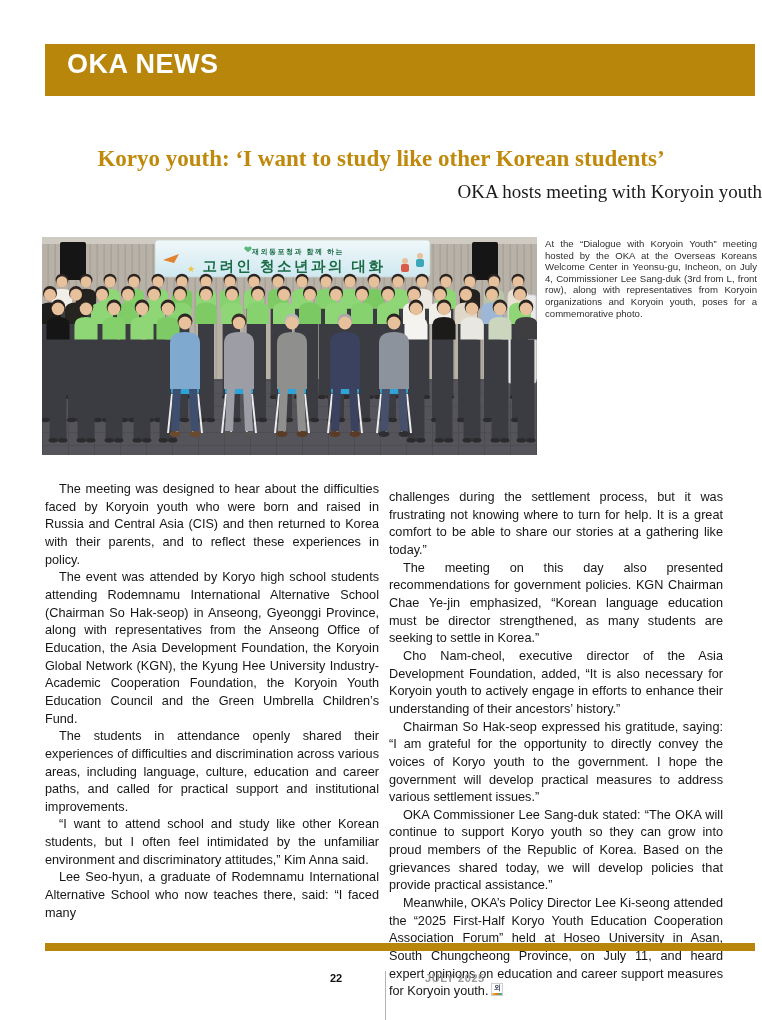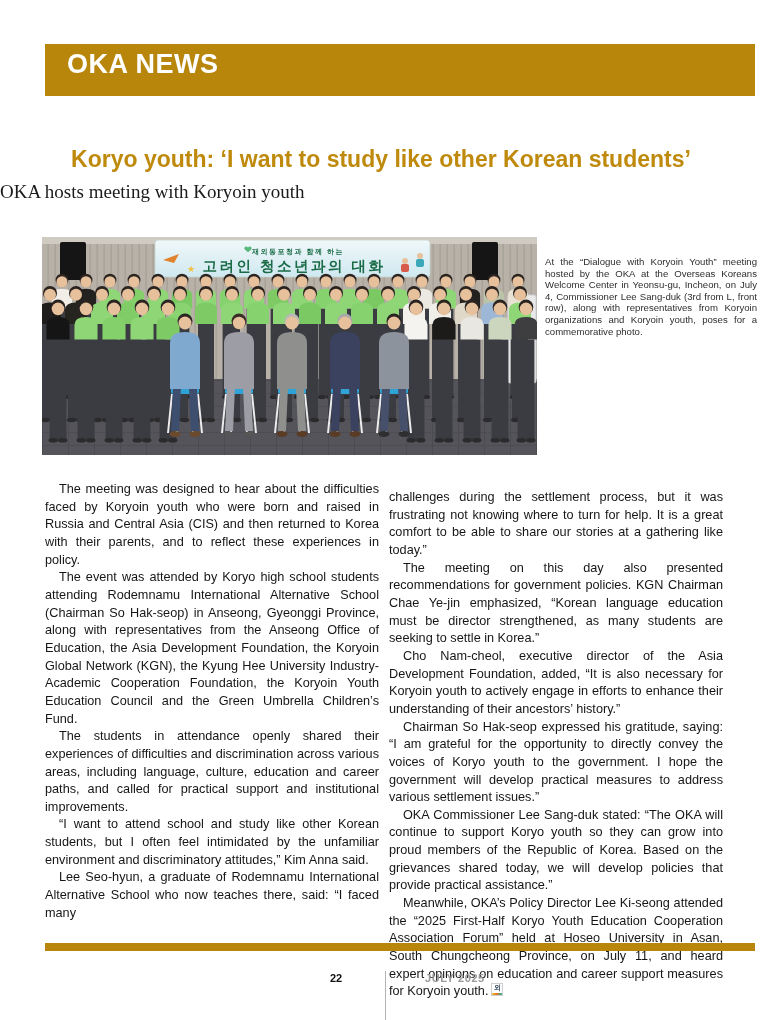--- a/index.html
+++ b/index.html
@@ -15,37 +15,37 @@
     background:#b8860b;display:flex;align-items:center;
   }
   .masthead h1{
     margin:0 0 12px 22px;color:#ffffff;font-size:27px;font-weight:bold;
     letter-spacing:0.5px;
   }
 
   
   .headline{
     position:absolute;left:0;top:146px;width:762px;text-align:center;
-    color:#bf8a0c;font-size:23px;font-weight:bold;letter-spacing:0px;
+    color:#bf8a0c;font-size:23px;font-weight:bold;letter-spacing:0px;font-family:Liberation Serif, serif;
   }
   .subheadline{
-    position:absolute;left:0;top:181px;width:762px;text-align:left;
+    position:absolute;left:0;top:181px;width:762px;text-align:right;
     font-family:"Liberation Serif", serif;font-size:19px;color:#1b1b1b;
   }
 
   
   .photo{
     position:absolute;left:42px;top:237px;width:495px;height:218px;
     background:#b7b1a7;overflow:hidden;
   }
   .photo svg{display:block;width:100%;height:100%;}
 
   
   .caption{
-    position:absolute;left:545px;top:256px;width:212px;
+    position:absolute;left:545px;top:238px;width:212px;
     font-size:9.6px;line-height:11.6px;color:#2e2e2e;text-align:justify;
   }
 
   
   .col{
     position:absolute;top:481px;width:334px;
     font-size:12.7px;line-height:17.65px;color:#161616;text-align:justify;
   }
   .col-left{left:45px;}
   .col-right{left:389px;}

